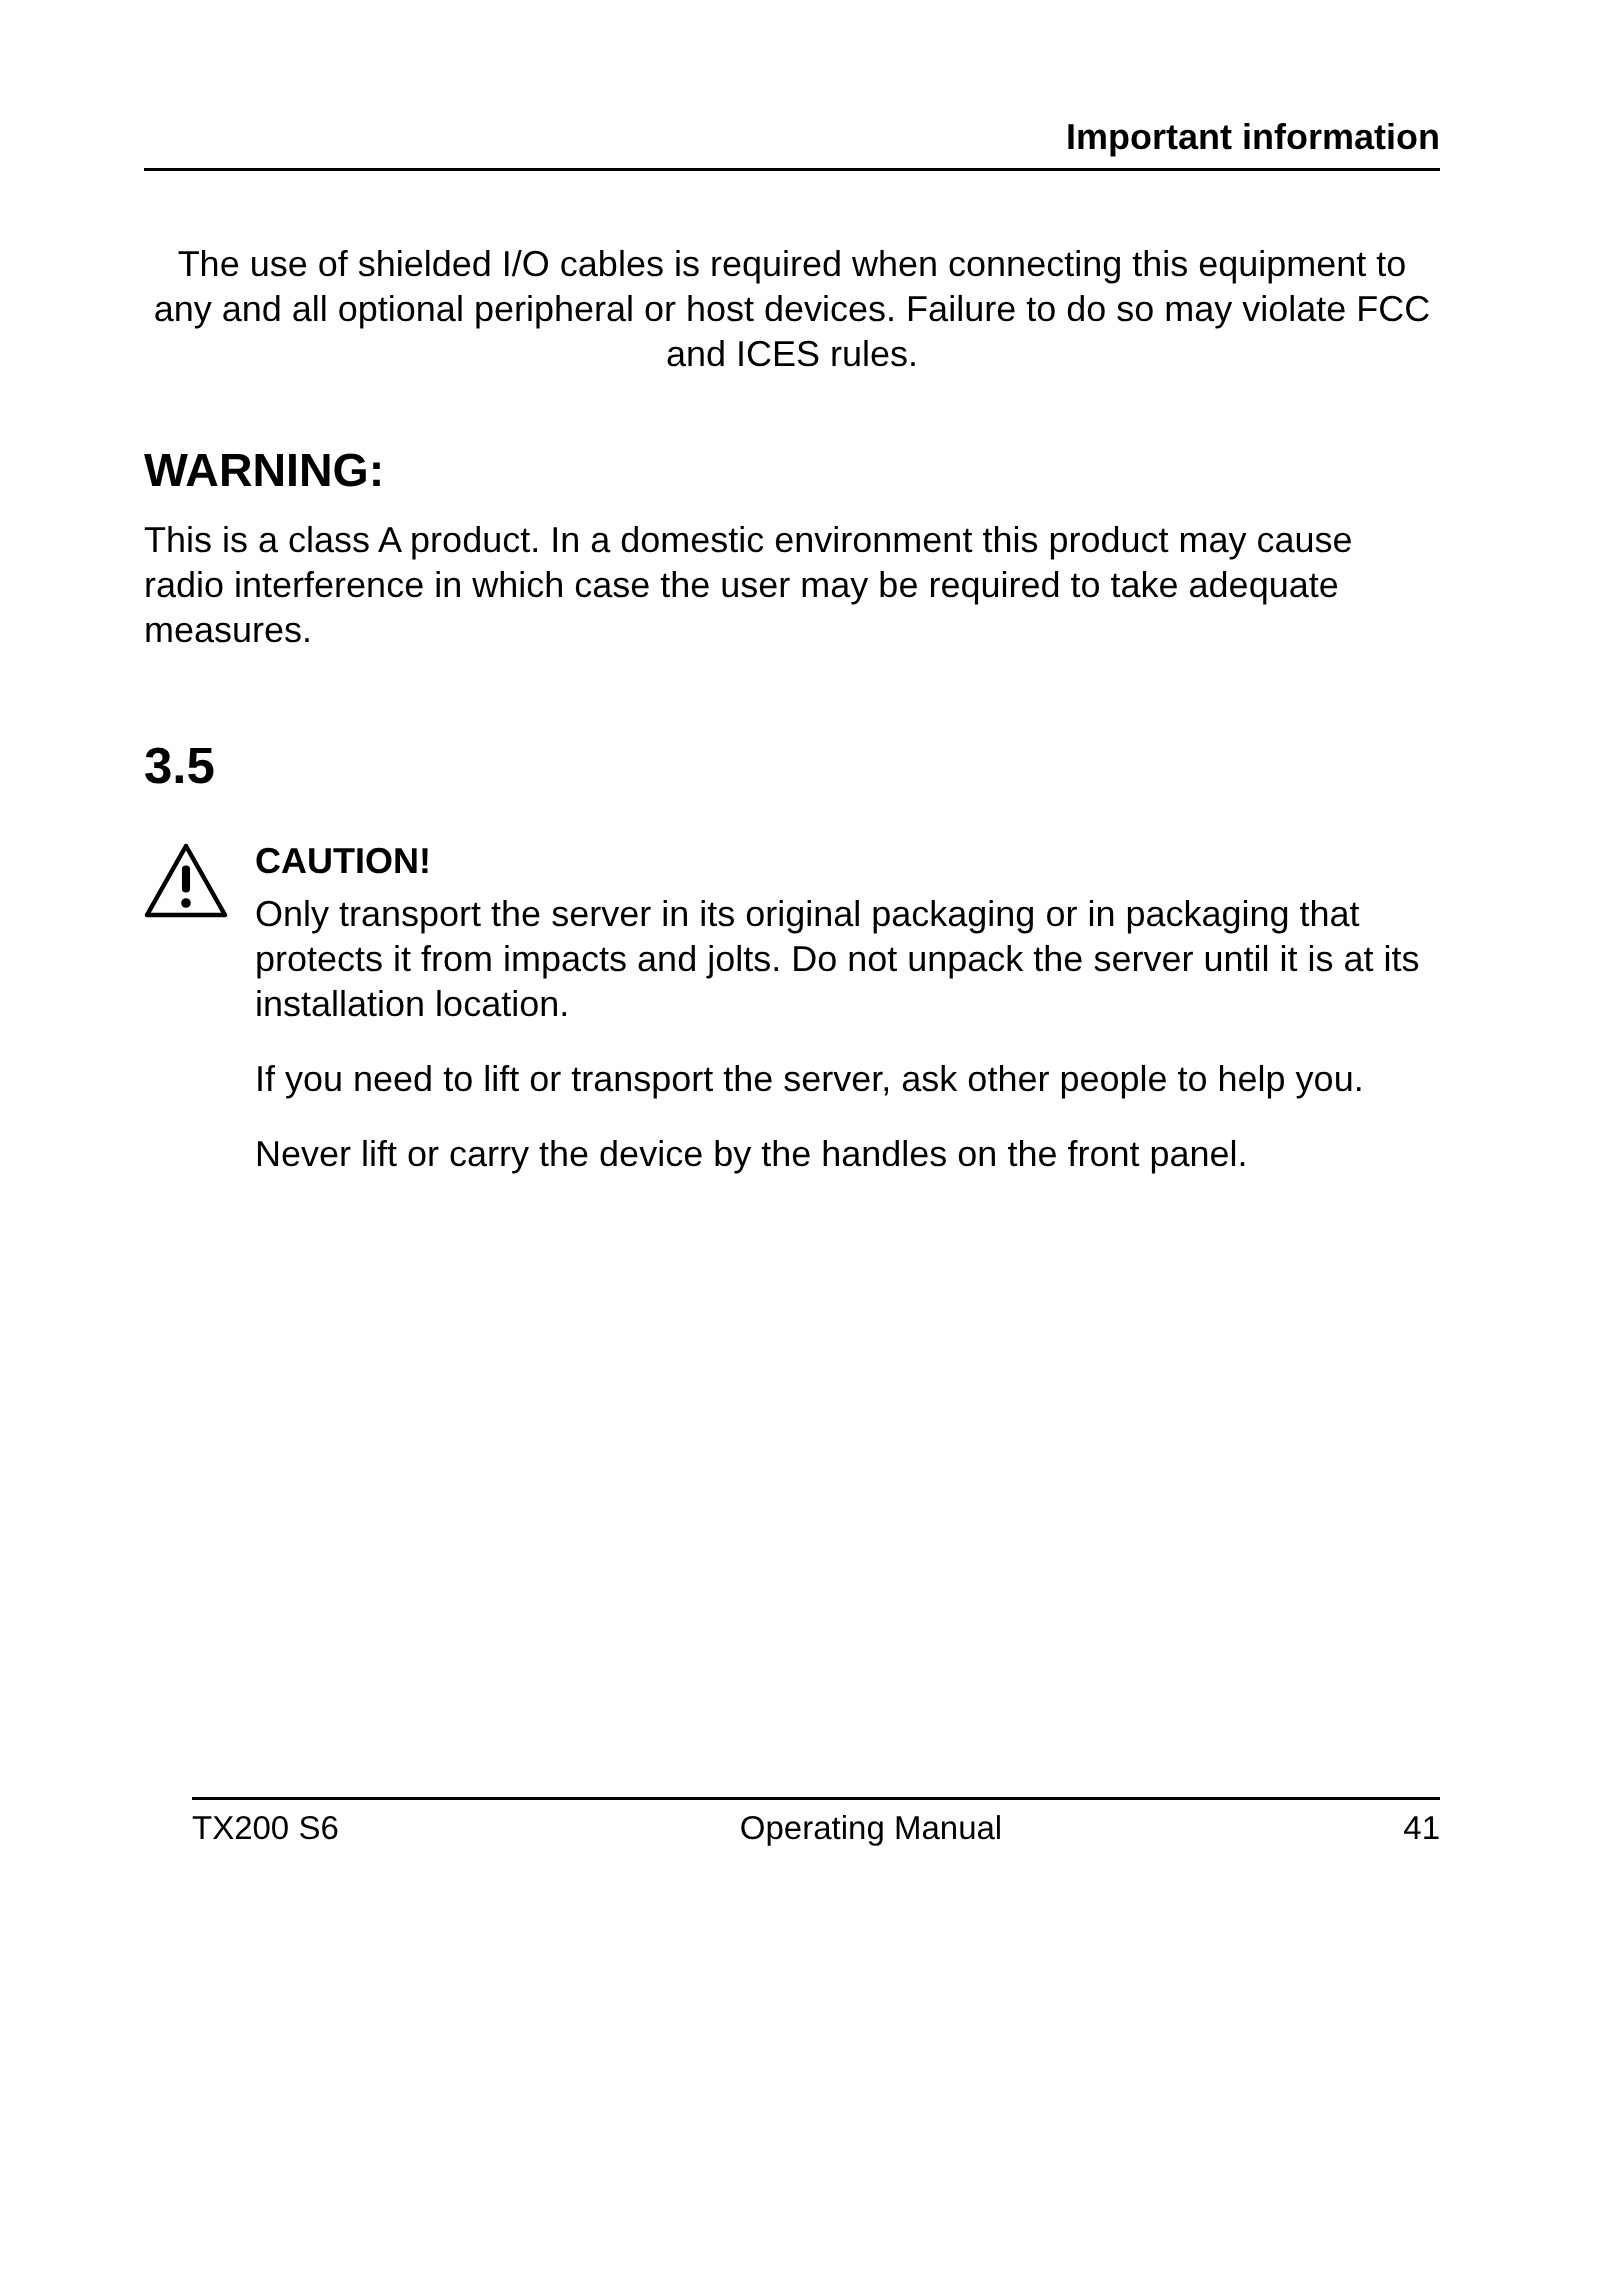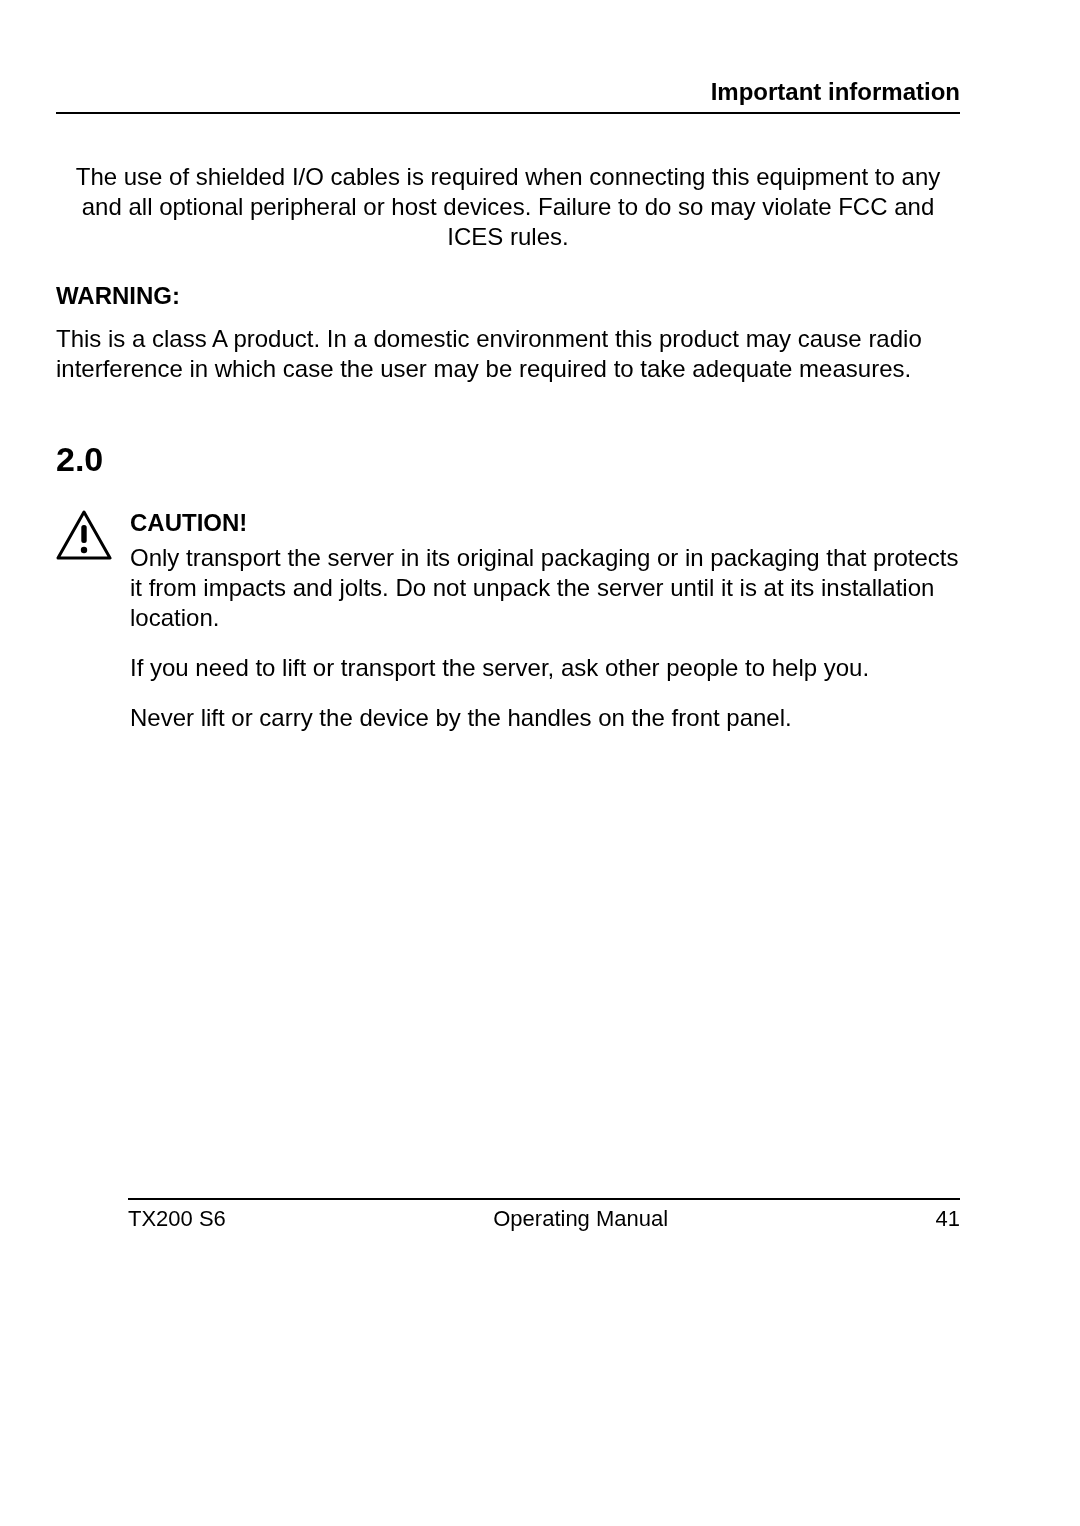--- a/index.html
+++ b/index.html
@@ -1,39 +1,39 @@
 <!DOCTYPE html>
 <html><head>
 <meta charset="utf-8">
 <style>
   * { margin: 0; padding: 0; box-sizing: border-box; }
   html, body { width: 1080px; height: 1526px; background: #fff; font-family: Arial, Helvetica, sans-serif; color: #000; }
   .page {
     width: 1080px;
     height: 1290px;
     position: relative;
-    padding: 78px 120px 60px 56px;
+    padding: 78px 120px 60px 96px;
   }
   .running-head {
     text-align: right;
     font-weight: 700;
     font-size: 24px;
     padding-bottom: 6px;
     border-bottom: 2px solid #000;
   }
   .body-text {
     font-size: 24px;
     line-height: 1.25;
     margin-top: 48px;
     text-align: center;
   }
   .warning-label {
     font-weight: 700;
-    font-size: 24px;
-    margin-top: 30px;
+    font-size: 31px;
+    margin-top: 44px;
   }
   .warning-text {
     font-size: 24px;
     line-height: 1.25;
     margin-top: 14px;
   }
   .section-heading {
     font-size: 34px;
     font-weight: 700;
     margin-top: 56px;
@@ -84,21 +84,21 @@
 <div class="page">
 
   <div class="running-head">Important information</div>
 
   <p class="body-text">The use of shielded I/O cables is required when connecting this equipment to any and all optional peripheral or host devices. Failure to do so may violate FCC and ICES rules.</p>
 
   <div class="warning-label">WARNING:</div>
   <p class="warning-text">This is a class A product. In a domestic environment this product may cause radio interference in which case the user may be required to take adequate measures.</p>
 
   <h2 class="section-heading">
-    <span class="num">2.0</span>
+    <span class="num">3.5</span>
   </h2>
 
   <div class="caution-block">
     <span class="caution-icon">
       <svg viewBox="0 0 56 52" width="56" height="52">
         <polygon points="28,3 54,49 2,49" fill="none" stroke="#000" stroke-width="3" stroke-linejoin="round"></polygon>
         <rect x="25.3" y="16" width="5.4" height="18" rx="2.5" fill="#000"></rect>
         <circle cx="28" cy="41" r="3.2" fill="#000"></circle>
       </svg>
     </span>

